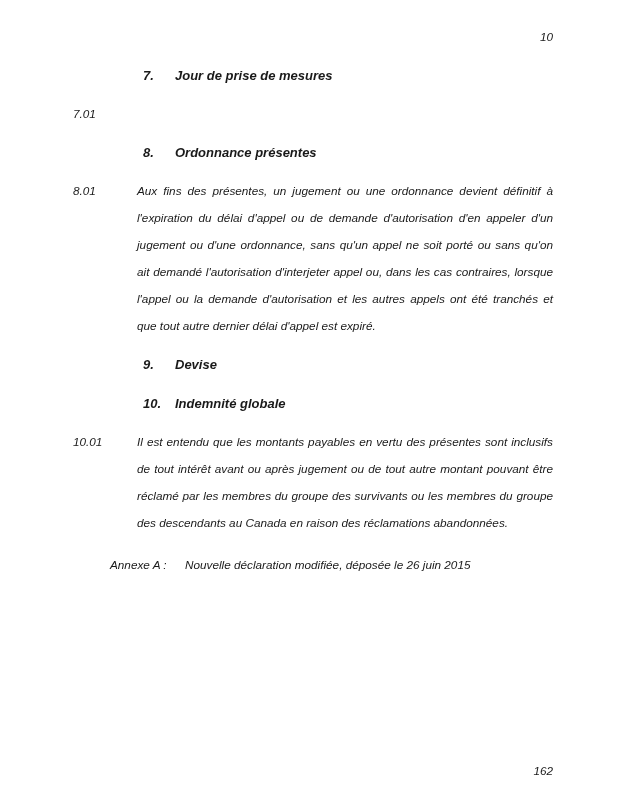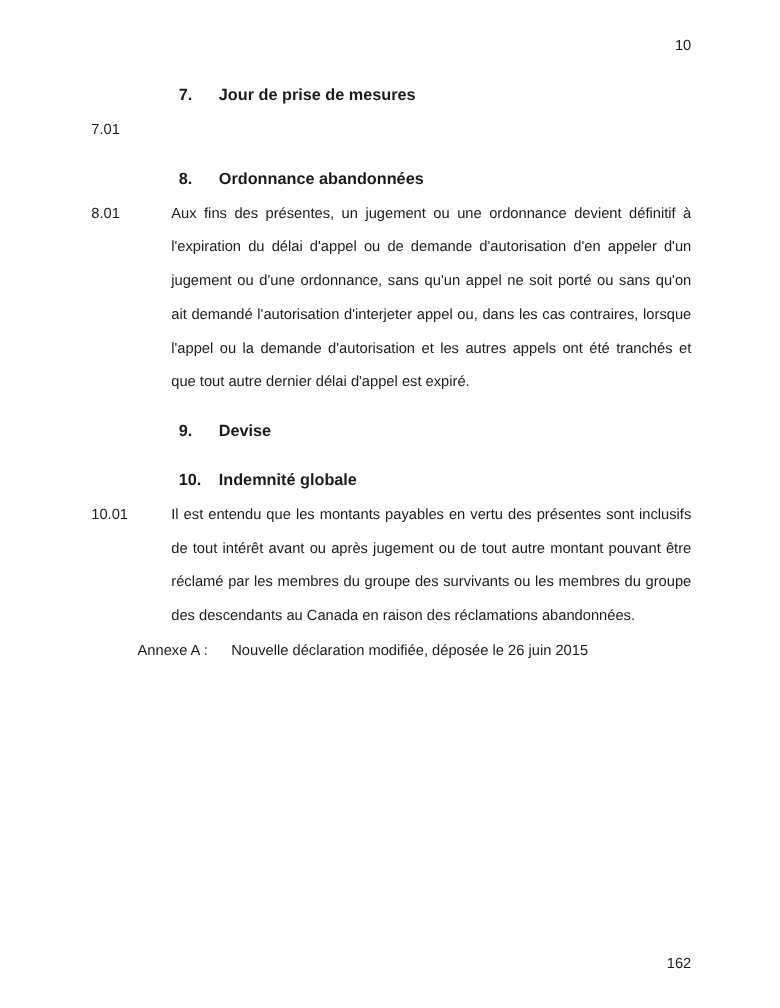--- a/index.html
+++ b/index.html
@@ -10,20 +10,21 @@
   .page {
     position: relative;
     width: 624px;
     height: 806px;
     background: #ffffff;
     color: #1a1a1a;
     font-family: "Liberation Sans", "DejaVu Sans", sans-serif;
     font-size: 11.75px;
     line-height: 27px;
     overflow: hidden;
+    font-style: italic;
   }
   .page-num {
     position: absolute;
     right: 71px;
     line-height: 14px;
     font-size: 11.75px;
     color: #1a1a1a;
   }
   .page-num.top { top: 30px; }
   .page-num.bottom { top: 764px; text-align: right; }
@@ -40,35 +41,35 @@
     font-size: 13px;
     line-height: 27px;
     white-space: nowrap;
   }
   .hnum {
     width: 32px;
     flex: 0 0 32px;
   }
   .para {
     display: flex;
-    margin-top: 1px;
+    margin-top: 11px;
     align-items: flex-start;
   }
   .pref {
     width: 64px;
     flex: 0 0 64px;
   }
   .ptext {
     margin: 0;
     width: 416px;
     text-align: justify;
   }
   .annexe {
     display: flex;
-    margin: 1px 0 0 37px;
+    margin: 15px 0 0 37px;
   }
   .alabel {
     width: 75px;
     flex: 0 0 75px;
   }
   .atext {
     flex: 1;
   }
 </style>
 </head>
@@ -86,21 +87,21 @@
         <span class="htitle">Jour de prise de mesures</span>
       </div>
       <div class="para">
         <span class="pref">7.01</span>
       </div>
     </section>
 
     <section>
       <div class="heading">
         <span class="hnum">8.</span>
-        <span class="htitle">Ordonnance abandonnées</span>
+        <span class="htitle">Ordonnance présentes</span>
       </div>
       <div class="para">
         <span class="pref">8.01</span>
         <p class="ptext">Aux fins des présentes, un jugement ou une ordonnance devient définitif à l'expiration du délai d'appel ou de demande d'autorisation d'en appeler d'un jugement ou d'une ordonnance, sans qu'un appel ne soit porté ou sans qu'on ait demandé l'autorisation d'interjeter appel ou, dans les cas contraires, lorsque l'appel ou la demande d'autorisation et les autres appels ont été tranchés et que tout autre dernier délai d'appel est expiré.</p>
       </div>
     </section>
 
     <section>
       <div class="heading">
         <span class="hnum">9.</span>

